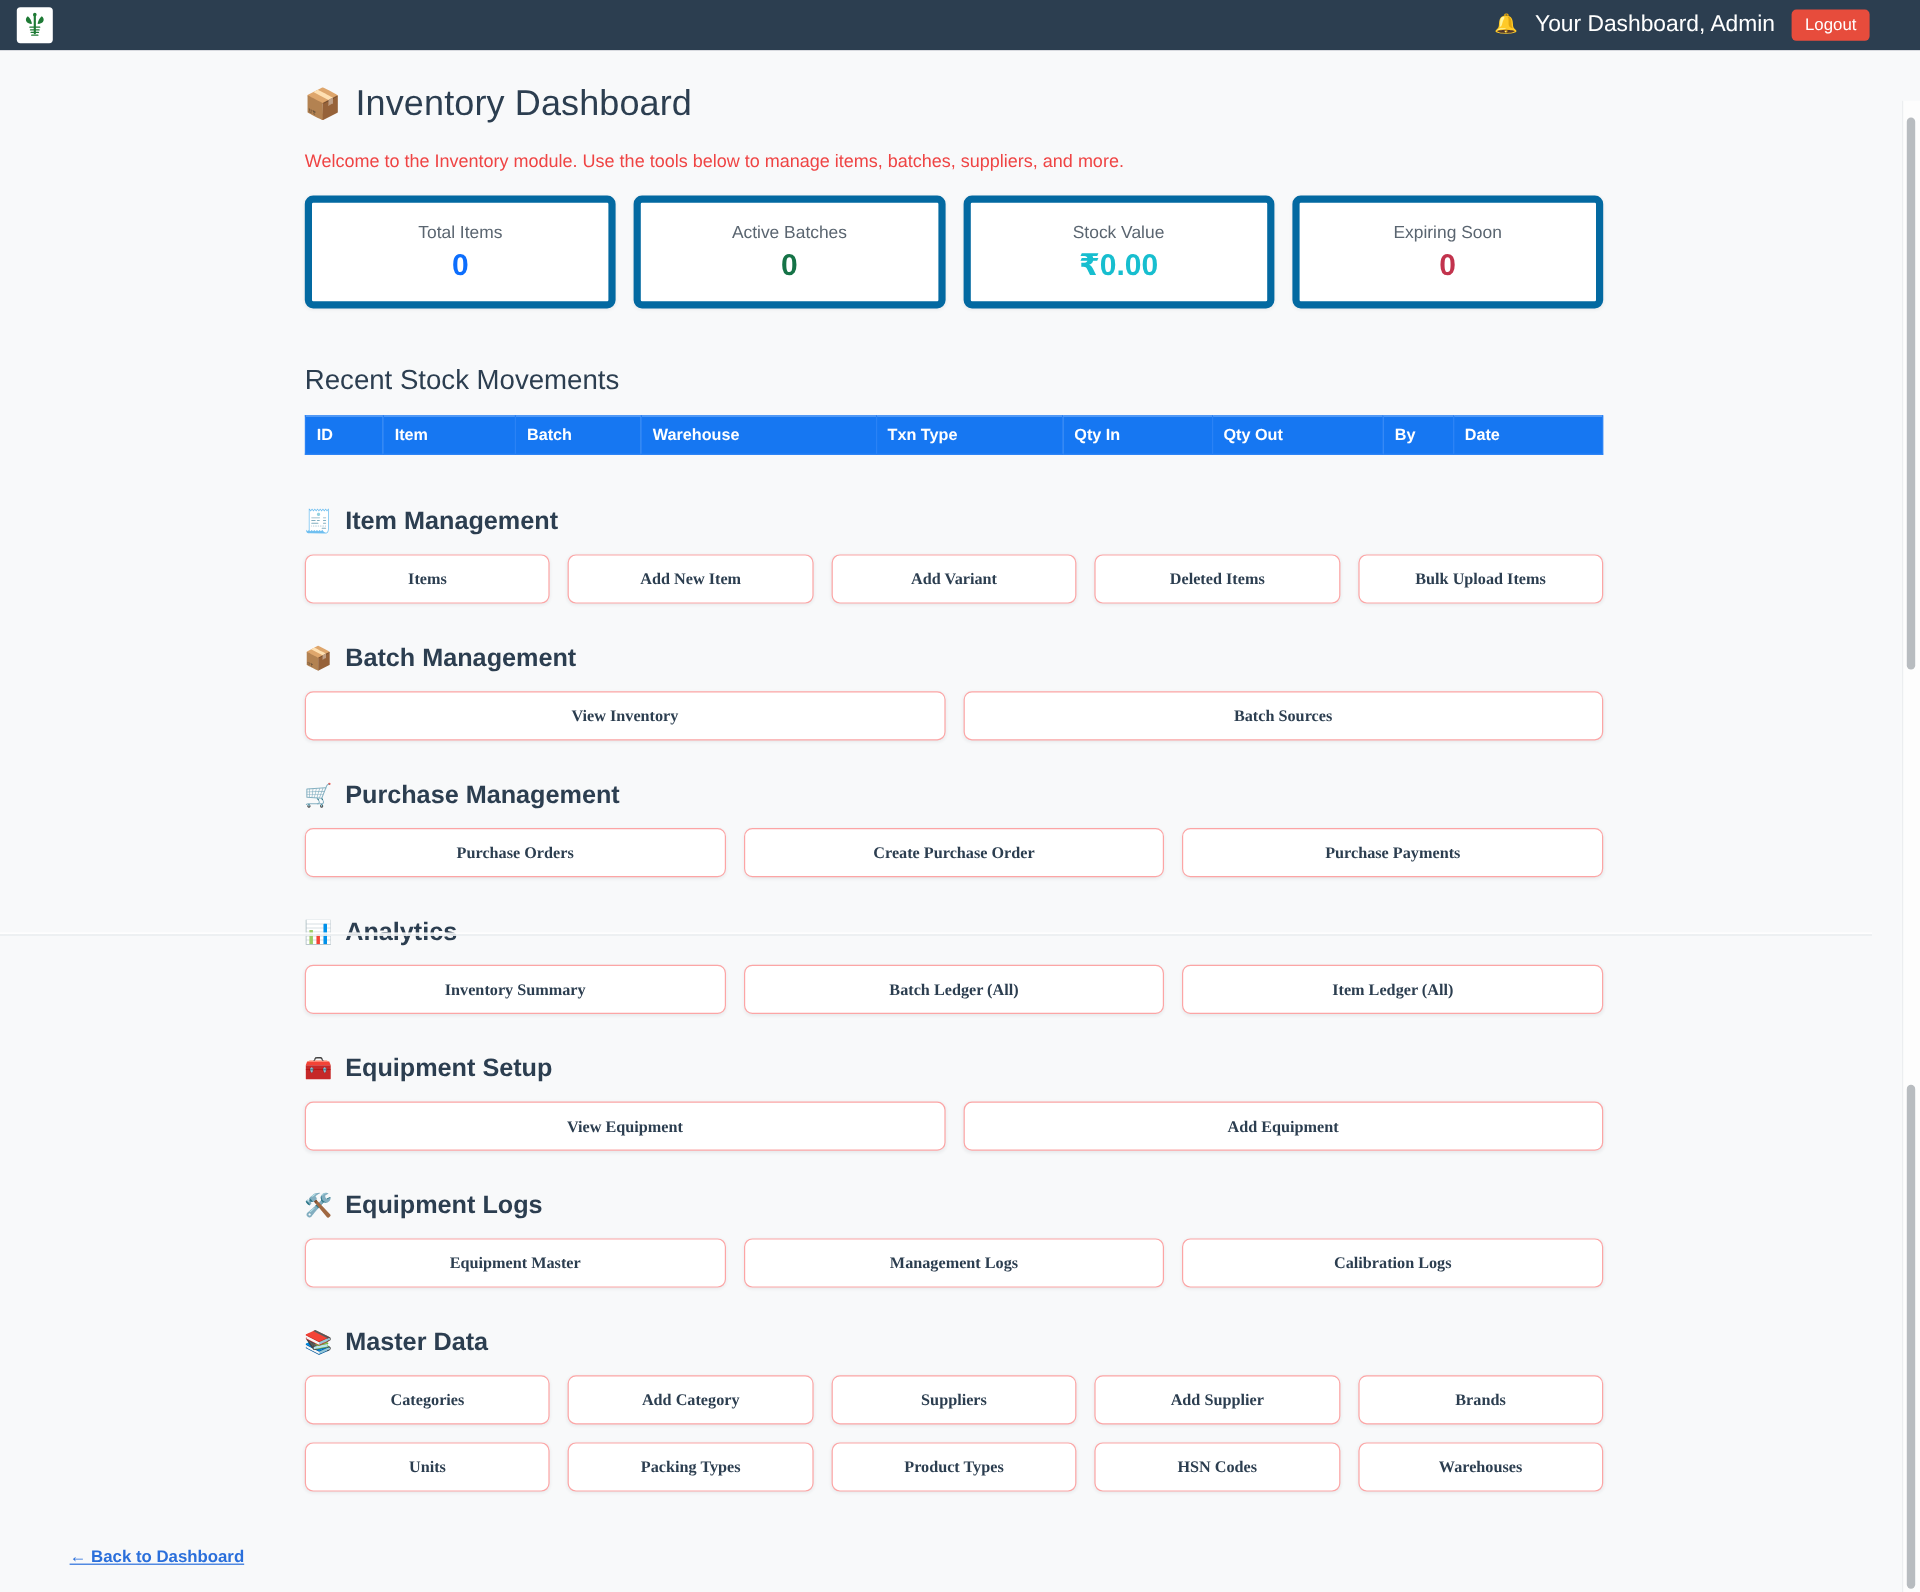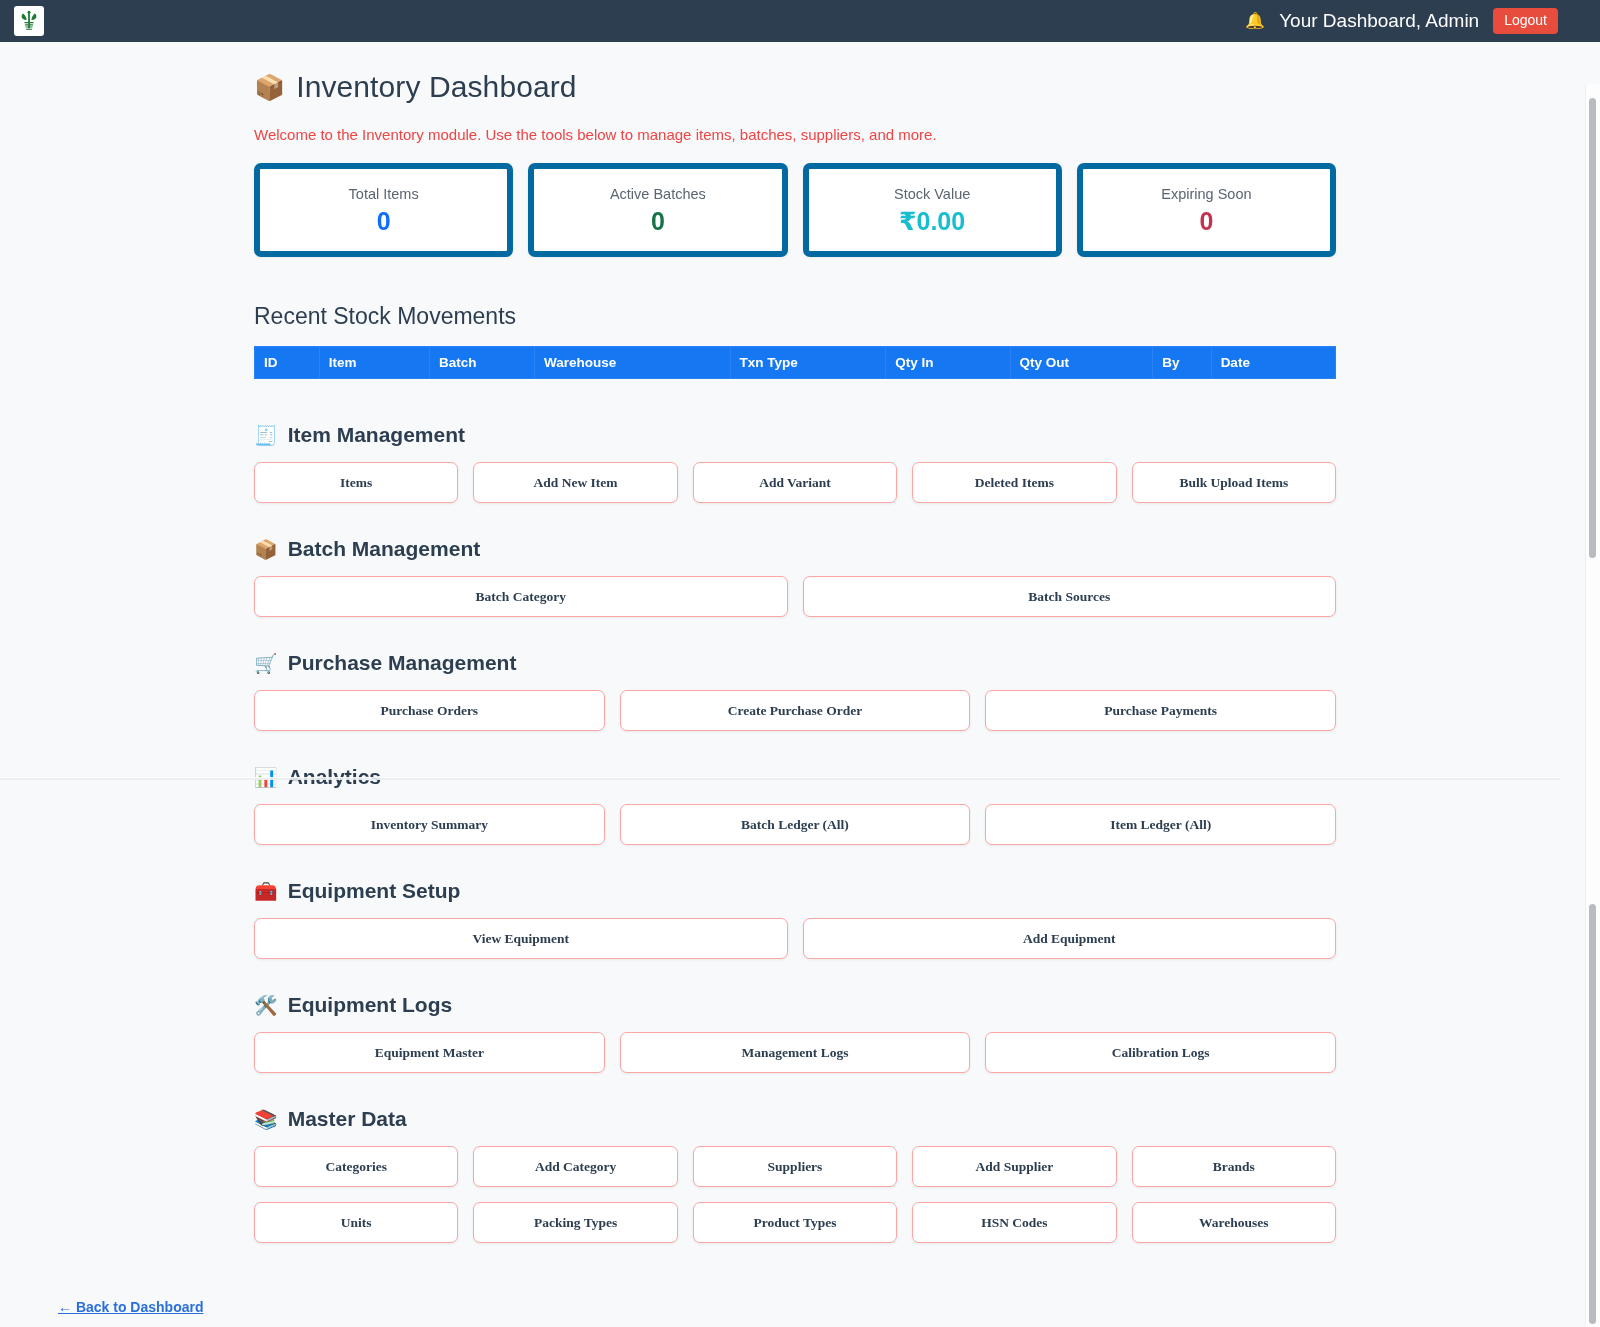--- a/index.html
+++ b/index.html
@@ -172,21 +172,21 @@
     color: #2c3e50;
     font-family: Liberation Serif, serif;
     cursor: pointer;
     text-align: center;
     padding: 0 6px;
   }
 
   .back-link {
     display: inline-block;
     margin-left: -196px;
-    margin-top: 22px;
+    margin-top: 12px;
     color: #2a6fdb;
     font-size: 14px;
     font-weight: 700;
     text-decoration: underline;
     cursor: pointer;
   }
 
   
   .seam {
     position: absolute;
@@ -309,21 +309,21 @@
             <button class="tool-btn">Deleted Items</button>
             <button class="tool-btn">Bulk Upload Items</button>
           </div>
         </div>
         <div class="tool-section">
           <h2 class="tool-heading">
             <span class="emoji">📦</span>
             <span>Batch Management</span>
           </h2>
           <div class="btn-grid cols-2">
-            <button class="tool-btn">Batch Category</button>
+            <button class="tool-btn">View Inventory</button>
             <button class="tool-btn">Batch Sources</button>
           </div>
         </div>
         <div class="tool-section">
           <h2 class="tool-heading">
             <span class="emoji">🛒</span>
             <span>Purchase Management</span>
           </h2>
           <div class="btn-grid cols-3">
             <button class="tool-btn">Purchase Orders</button>

